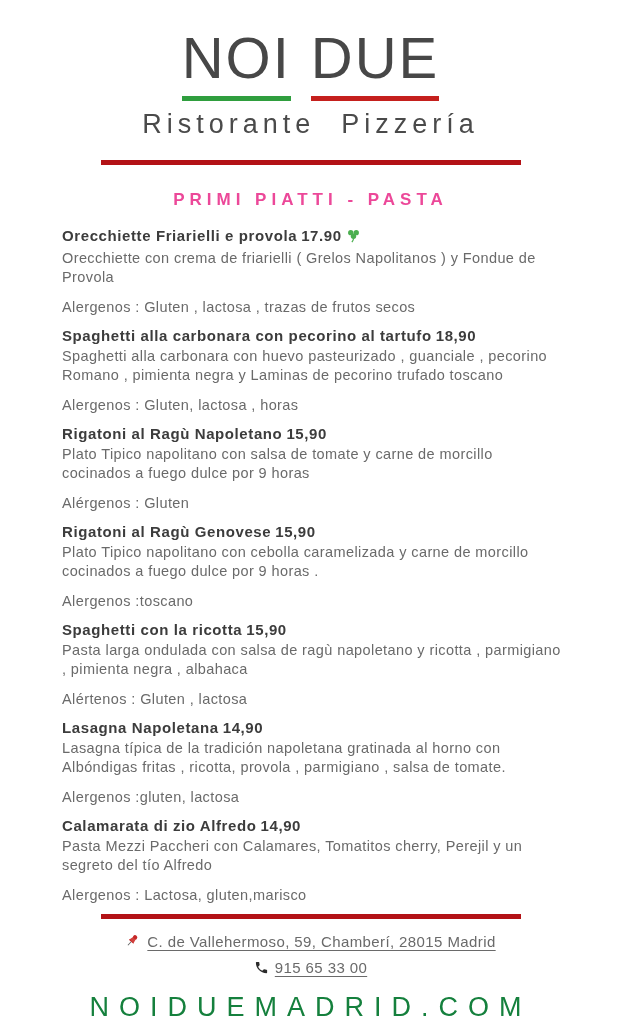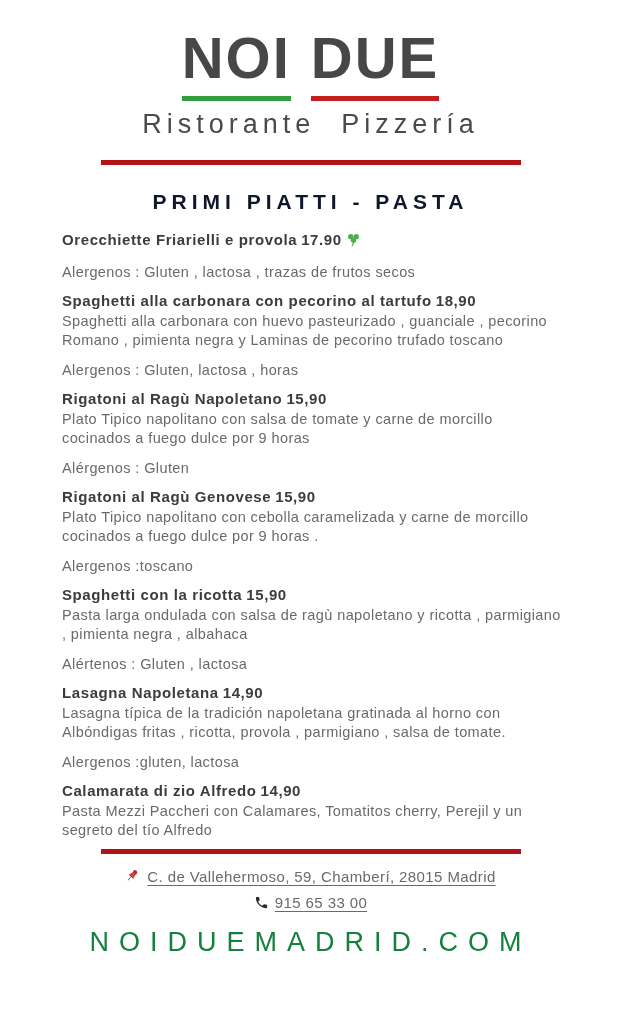--- a/index.html
+++ b/index.html
@@ -15,41 +15,41 @@
     width:621px;height:1024px;overflow:hidden;
     background:#ffffff;
     font-family:"Liberation Sans", sans-serif;
     color:var(--text-gray);
   }
   .page{width:621px;height:1024px;padding-top:28px;}
 
   
   .logo{text-align:center;}
   .logo-line{
-    font-size:58px;line-height:1.05;font-weight:700;
+    font-size:58px;line-height:1.05;font-weight:400;
     color:#474747;letter-spacing:2px;
   }
   .logo-word{display:inline-block;padding-bottom:7px;border-bottom:5px solid;}
   .logo-word.noi{border-color:var(--logo-green);margin-right:20px;}
   .logo-word.due{border-color:var(--logo-red);}
   .tagline{
     font-size:27px;font-weight:300;color:#4a4a4a;
     letter-spacing:5px;margin-top:8px;
   }
   .tagline .tag-word{display:inline-block;}
   .tagline .tag-word + .tag-word{margin-left:26px;}
 
   .divider{
     height:5px;width:420px;margin:20px auto 0;
     background:var(--accent-red);
   }
 
   .page-title{
-    text-align:center;font-size:21px;font-weight:bold;
-    letter-spacing:5px;color:#0f172a;margin:25px 0 16px;
+    text-align:center;font-size:17px;font-weight:bold;
+    letter-spacing:5px;color:#ec4899;margin:25px 0 16px;
   }
 
   
   .menu{padding:0 60px 0 62px;}
   .menu-item{margin-bottom:9px;}
   .item-title{
     font-size:15px;font-weight:bold;color:var(--text-dark);
     letter-spacing:.6px;line-height:20px;margin-bottom:1px;
   }
   .item-price{margin-left:4px;}
@@ -106,20 +106,21 @@
         <svg width="15" height="15" viewBox="0 0 24 24">
           <g fill="#4caf50">
             <circle cx="7.6" cy="7.4" r="4.3"></circle>
             <circle cx="16.4" cy="7.4" r="4.3"></circle>
             <circle cx="12" cy="13.2" r="4.3"></circle>
             <path d="M11.2 14.5 C11.6 17.5 10.4 20 8.6 22 L10.2 23 C12.2 20.6 13.4 17.8 13 14 Z"></path>
           </g>
         </svg>
       </span>
     </div>
+    <div class="item-desc">Orecchiette con crema de friarielli ( Grelos Napolitanos ) y Fondue de Provola</div>
     <div class="item-allergens">Alergenos : Gluten , lactosa , trazas de frutos secos</div>
   </div>
 
   <div class="menu-item">
     <div class="item-title">
       <span>Spaghetti alla carbonara con pecorino al tartufo</span><span class="item-price">18,90</span>
     </div>
     <div class="item-desc">Spaghetti alla carbonara con huevo pasteurizado , guanciale , pecorino Romano , pimienta negra y Laminas de pecorino trufado toscano</div>
     <div class="item-allergens">Alergenos  : Gluten, lactosa , horas</div>
   </div>
@@ -154,20 +155,21 @@
     </div>
     <div class="item-desc">Lasagna típica de la tradición napoletana gratinada al horno con Albóndigas fritas , ricotta, provola , parmigiano , salsa de tomate.</div>
     <div class="item-allergens">Alergenos :gluten, lactosa</div>
   </div>
 
   <div class="menu-item">
     <div class="item-title">
       <span>Calamarata di zio Alfredo</span><span class="item-price">14,90</span>
     </div>
     <div class="item-desc">Pasta Mezzi Paccheri con Calamares, Tomatitos cherry, Perejil y un segreto del tío Alfredo</div>
+    <div class="item-allergens">Alergenos : Lactosa, gluten,marisco</div>
   </div>
 </div>
 
   <div class="footer">
     <div class="divider"></div>
 
     <div class="contact-line">
       <span class="contact-icon">
         <svg width="16" height="16" viewBox="0 0 24 24">
           <g transform="rotate(42 12 10)">

